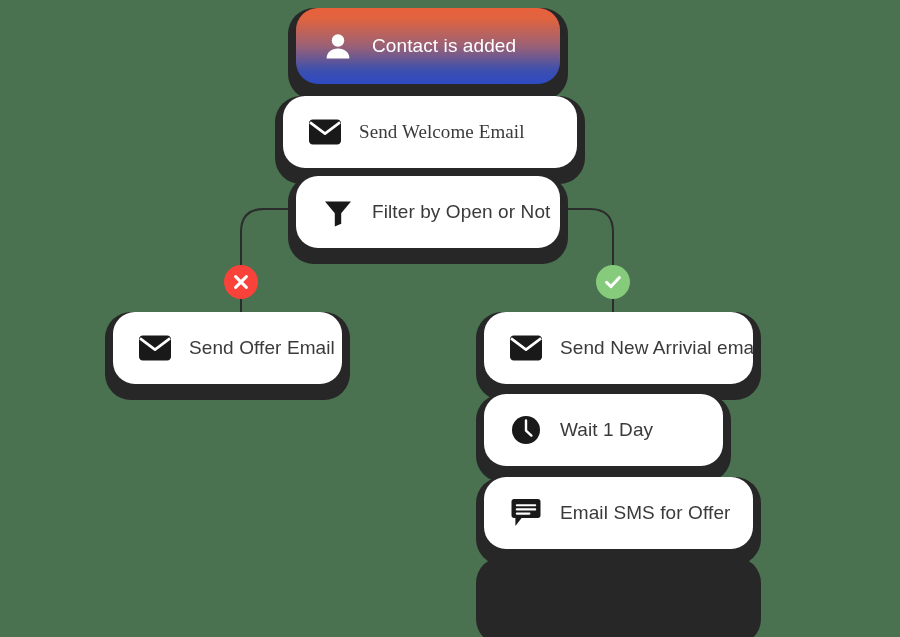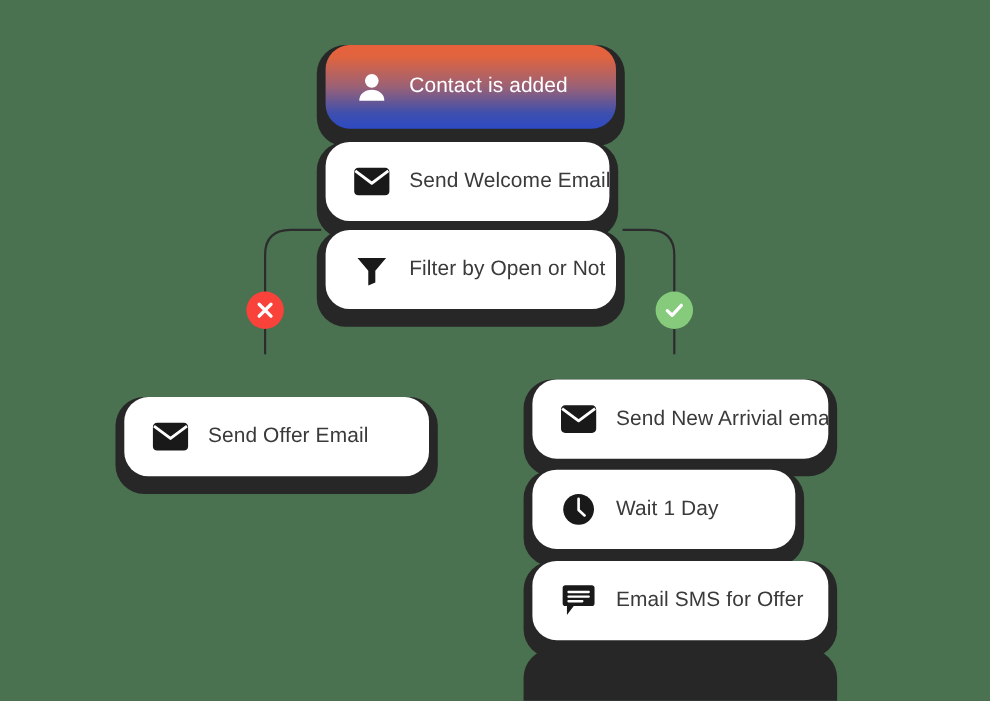--- a/index.html
+++ b/index.html
@@ -27,21 +27,20 @@
     width: 900px;
     height: 637px;
     pointer-events: none;
     z-index: 1;
   }
 
   
   .node {
     position: absolute;
     z-index: 3;
-    margin-top: 33px;
   }
   .node .shadow {
     position: absolute;
     left: 0;
     top: 0;
     width: 100%;
     height: 100%;
     background: #272727;
     border-radius: 26px;
   }
@@ -124,21 +123,21 @@
       <span class="icon">
         <svg width="32" height="32" viewBox="0 0 32 32">
           <circle cx="16" cy="10.5" r="6.2" fill="#ffffff"></circle>
           <path d="M4.6 28.5c0-6.3 5.1-10 11.4-10s11.4 3.7 11.4 10z" fill="#ffffff"></path>
         </svg>
       </span>
       <span class="label">Contact is added</span>
     </div>
   </div>
 
-  <div class="node" style="left:288px; top:96px; width:274px; height:88px;">
+  <div class="node" style="left:275px; top:96px; width:310px; height:88px;font-family:Liberation Serif, serif;">
     <div class="shadow"></div>
     <div class="card">
       <span class="icon">
         <svg width="34" height="28" viewBox="0 0 34 28">
           <path d="M1 5.2C1 3 2.7 1.4 4.8 1.4h24.4C31.3 1.4 33 3 33 5.2v17.6c0 2.2-1.7 3.8-3.8 3.8H4.8C2.7 26.6 1 25 1 22.8z" fill="#191919"></path>
           <path d="M2 4.4 17 15.6 32 4.4" fill="none" stroke="#ffffff" stroke-width="2.6" stroke-linejoin="round"></path>
         </svg>
       </span>
       <span class="label">Send Welcome Email</span>
     </div>
@@ -165,21 +164,21 @@
   </div>
 
   <div class="badge pass" style="left:596px; top:265px;">
     <span>
       <svg width="20" height="20" viewBox="0 0 20 20">
         <path d="M3.6 10.4 8 14.6 16.4 5.6" fill="none" stroke="#ffffff" stroke-width="3" stroke-linecap="round" stroke-linejoin="round"></path>
       </svg>
     </span>
   </div>
 
-  <div class="node" style="left:105px; top:328px; width:293px; height:88px;">
+  <div class="node" style="left:105px; top:312px; width:245px; height:88px;">
     <div class="shadow"></div>
     <div class="card">
       <span class="icon">
         <svg width="34" height="28" viewBox="0 0 34 28">
           <path d="M1 5.2C1 3 2.7 1.4 4.8 1.4h24.4C31.3 1.4 33 3 33 5.2v17.6c0 2.2-1.7 3.8-3.8 3.8H4.8C2.7 26.6 1 25 1 22.8z" fill="#191919"></path>
           <path d="M2 4.4 17 15.6 32 4.4" fill="none" stroke="#ffffff" stroke-width="2.6" stroke-linejoin="round"></path>
         </svg>
       </span>
       <span class="label">Send Offer Email</span>
     </div>

